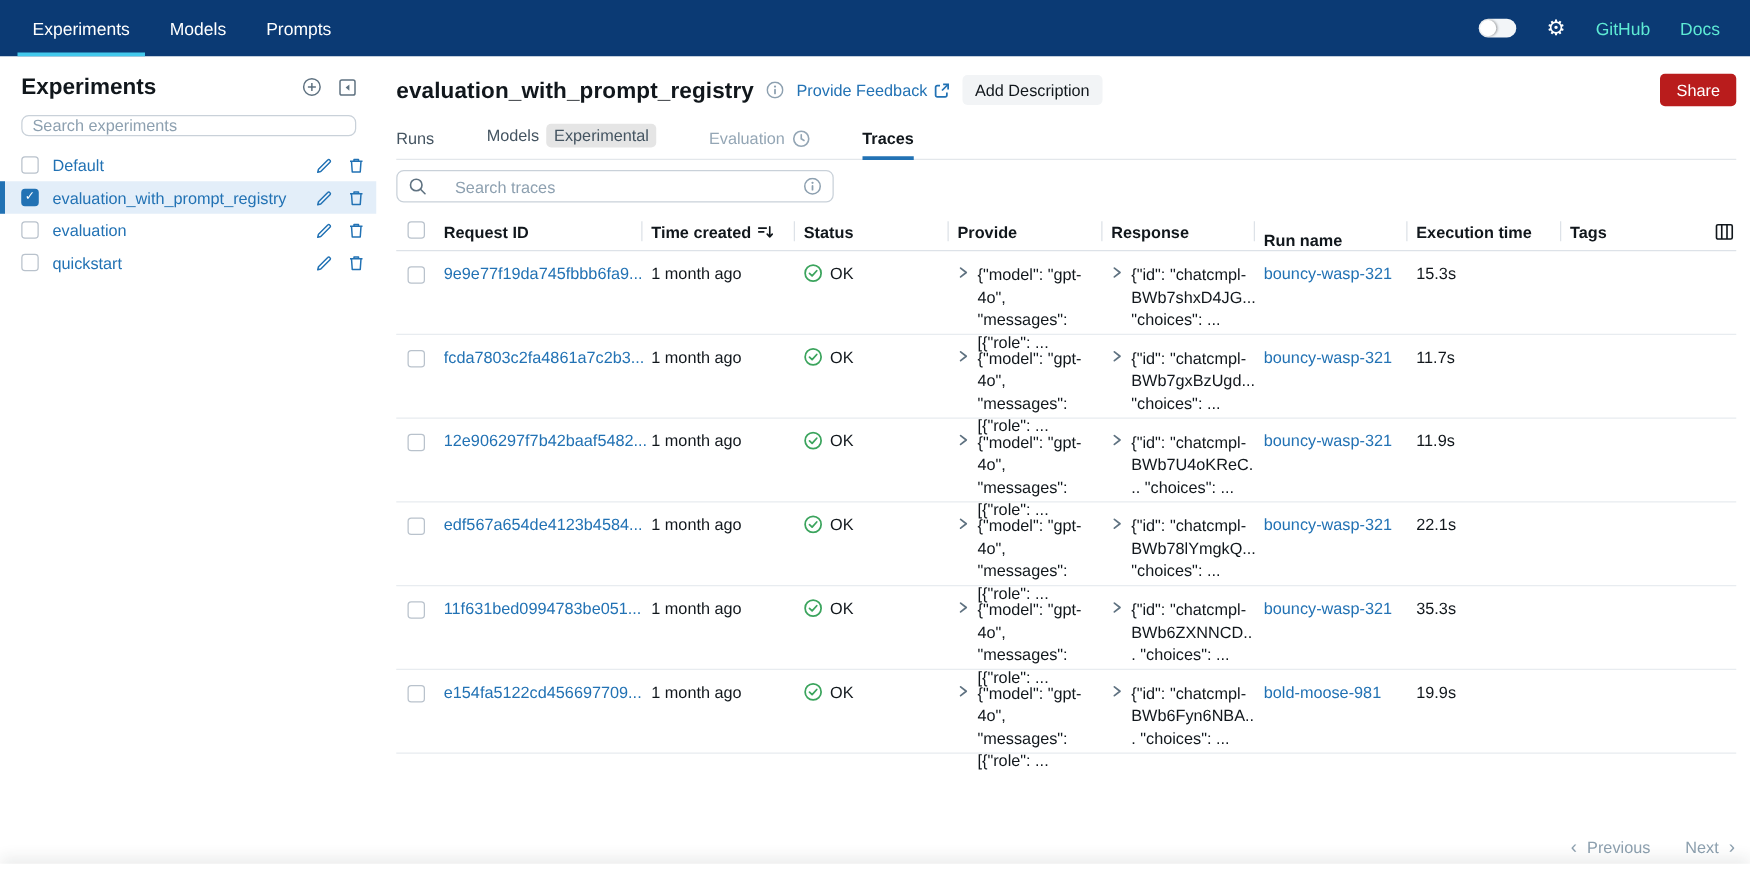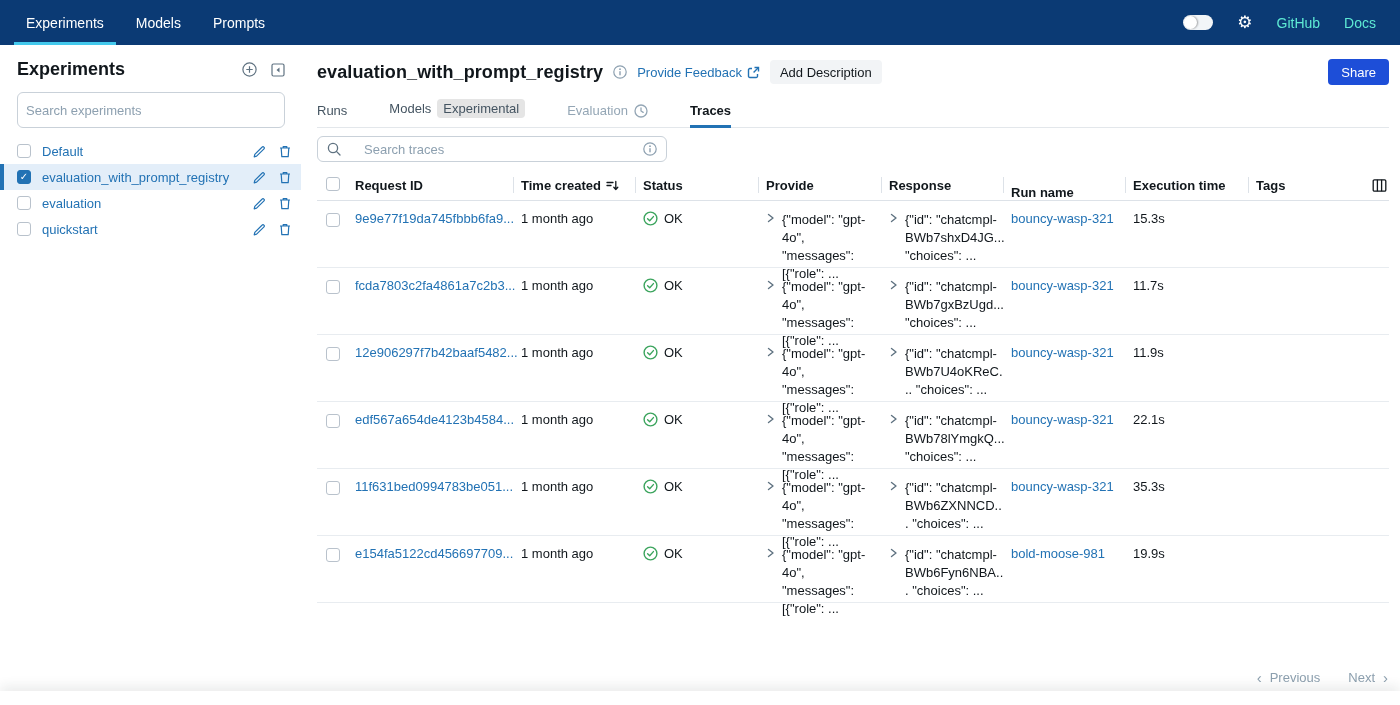--- a/index.html
+++ b/index.html
@@ -41,21 +41,21 @@
   .body-row { display: flex; flex: 1; position: relative; min-height: 0; }
 
   
   .sidebar { width: 301px; flex-shrink: 0; padding: 14px 16px 0 17px; }
   .sidebar-header { display: flex; align-items: center; justify-content: space-between; margin-bottom: 12px; }
   .sidebar-title { font-size: 18px; font-weight: 700; }
   .sidebar-header-icons { display: flex; align-items: center; gap: 14px; }
   .icon-btn { cursor: pointer; display: inline-flex; align-items: center; }
   .search-box {
     display: flex; align-items: center; border: 1px solid #c9d1d9; border-radius: 6px;
-    height: 36px; padding: 0 8px; background: #fff;
+    height: 17px; padding: 0 8px; background: #fff;
   }
   .search-box input {
     border: none; outline: none; flex: 1; font-size: 13px; font-family: inherit;
     color: #11171c; background: transparent; min-width: 0;
   }
   .search-box input::placeholder { color: #8da0b0; }
   .exp-list { margin-top: 10px; margin-left: -17px; margin-right: -16px; }
   .exp-item {
     display: flex; align-items: center; height: 26px; padding: 0 10px 0 13px;
     border-left: 4px solid transparent; cursor: pointer;
@@ -77,21 +77,21 @@
   
   .content { flex: 1; padding: 14px 11px 0 16px; min-width: 0; display: flex; flex-direction: column; }
   .main-header { display: flex; align-items: center; gap: 10px; }
   .main-title { font-size: 18px; font-weight: 700; letter-spacing: 0.1px; }
   .feedback-link { color: #2272b4; font-weight: 500; display: inline-flex; align-items: center; gap: 5px; cursor: pointer; }
   .add-desc-btn {
     background: #f2f4f6; border: none; border-radius: 4px; height: 24px; padding: 0 10px;
     font-size: 13px; font-family: inherit; color: #11171c; cursor: pointer;
   }
   .share-btn {
-    margin-left: auto; background: #1d4ed8; color: #fff; border: none; border-radius: 4px;
+    margin-left: auto; background: #b91c1c; color: #fff; border: none; border-radius: 4px;
     height: 26px; padding: 0 13px; font-size: 13px; font-family: inherit; font-weight: 500; cursor: pointer;
   }
   .tab-bar { display: flex; align-items: flex-end; gap: 42px; border-bottom: 1px solid #e3e7eb; margin-top: 14px; }
   .main-tab {
     display: inline-flex; align-items: center; gap: 6px; padding-bottom: 7px;
     color: #445461; font-weight: 500; cursor: pointer; border-bottom: 3px solid transparent; margin-bottom: -1px;
   }
   .main-tab.active { color: #11171c; font-weight: 700; border-bottom-color: #2272b4; }
   .main-tab.disabled { color: #94a6b5; cursor: default; }
   .tab-badge { background: #e5e5e5; color: #445461; border-radius: 4px; padding: 2px 6px; font-size: 13px; font-weight: 400; }

